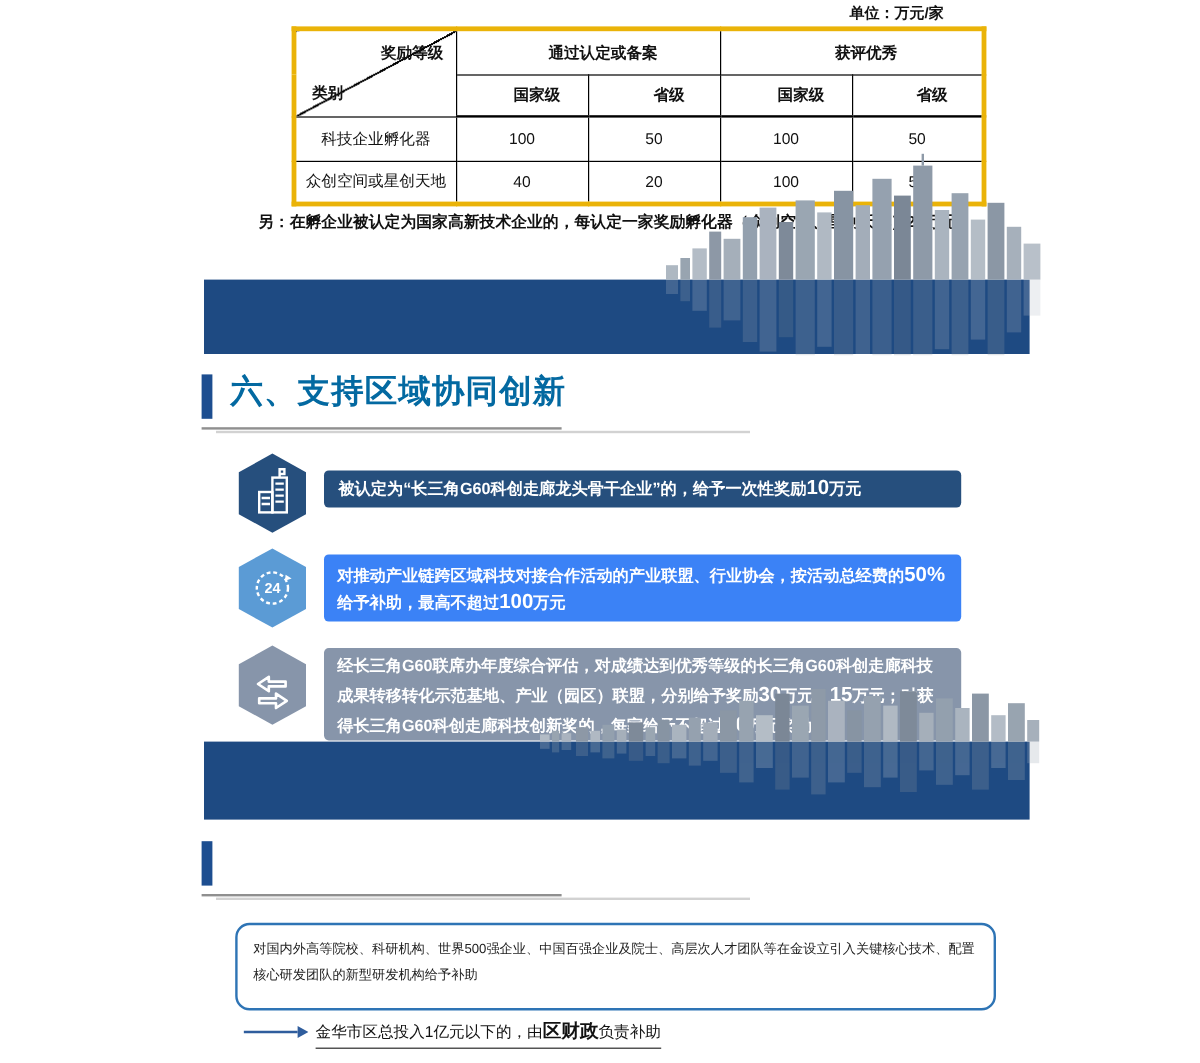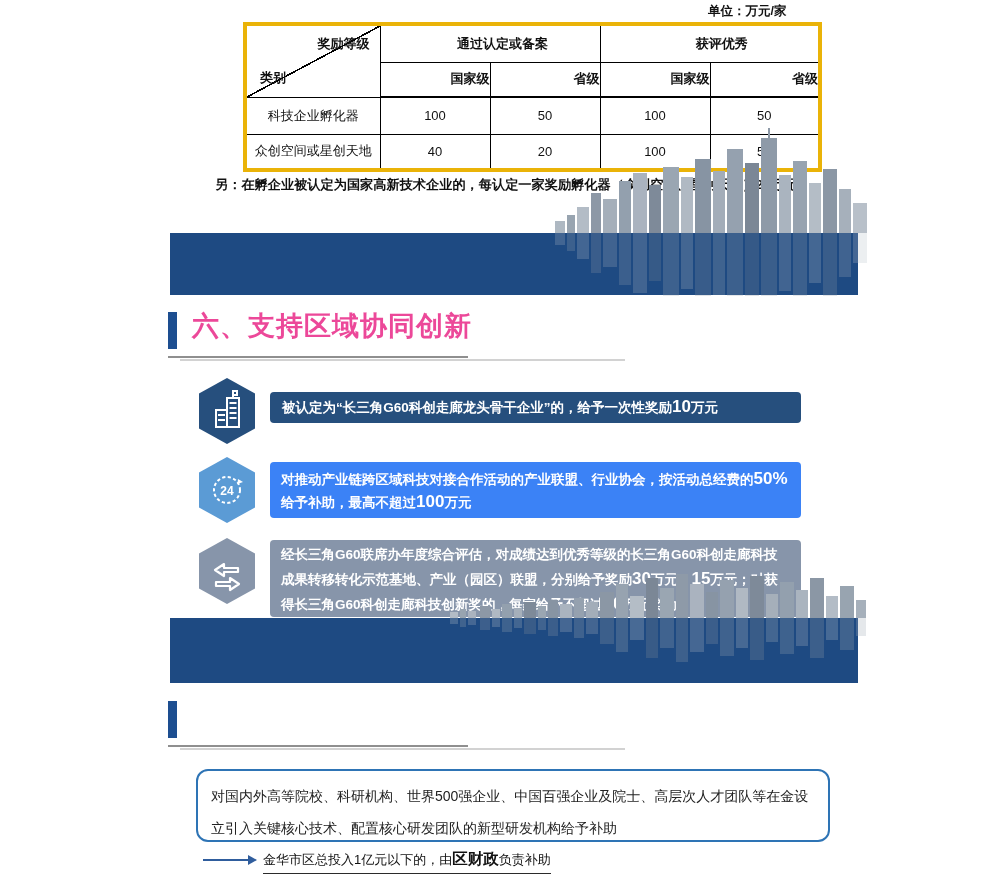--- a/index.html
+++ b/index.html
@@ -8,40 +8,40 @@
 
   
   .unit{position:absolute;left:708px;top:3px;font-size:12.5px;font-weight:600;white-space:nowrap;}
 
   
   table.reward{position:absolute;left:215px;top:22px;border-collapse:collapse;table-layout:fixed;
                border:4px solid #eab308;margin-left:28px;}
   table.reward td{border:1px solid #000;text-align:center;vertical-align:middle;
                   font-size:13px;color:#111;padding:0;}
   table.reward td.bold{font-weight:700;padding-left:25px;}
-  tr.subhead td{border-bottom:2px solid #000;text-align:right;}
+  tr.subhead td{border-bottom:2px solid #000;}
   td.corner{position:relative;background-image:linear-gradient(to bottom right,
             transparent calc(50% - 0.8px),#000 calc(50% - 0.8px),
             #000 calc(50% + 0.8px),transparent calc(50% + 0.8px));}
   td.corner .tr{position:absolute;top:9px;right:10px;font-weight:700;font-size:13px;}
   td.corner .bl{position:absolute;bottom:10px;left:13px;font-weight:700;font-size:13px;}
   .table-note{position:absolute;left:215px;top:176px;width:600px;font-weight:700;
               font-size:13.2px;white-space:nowrap;}
 
   
   .band{position:absolute;left:170px;width:688px;background:#1e4a82;}
   #band1{top:233px;height:62px;}
   #band2{top:618px;height:65px;}
   .sky{position:absolute;}
   #sky-top{left:555px;top:128px;}
   #sky-mid{left:450px;top:574px;}
 
   
   .sec-bar{position:absolute;width:9px;height:37px;background:#1d4e90;}
-  .sec-title{position:absolute;font-size:27px;font-weight:700;color:#ec4899;
+  .sec-title{position:absolute;font-size:27px;font-weight:700;color:#0369a1;
              white-space:nowrap;letter-spacing:1px;}
   .ul-dark{position:absolute;height:2px;background:#8f8f8f;}
   .ul-light{position:absolute;height:2px;background:#d2d2d2;}
 
   
   .hex{position:absolute;width:62px;height:68px;}
   #hex1{left:196px;top:377px;}
   #hex2{left:196px;top:456px;}
   #hex3{left:196px;top:537px;}
 
@@ -49,21 +49,21 @@
   .bar-text{position:absolute;left:270px;width:531px;box-sizing:border-box;color:#fff;
             font-weight:700;font-size:13.5px;border-radius:4px;}
   #bar1{top:392px;height:31px;line-height:29px;padding:0 12px;background:#264f7d;white-space:nowrap;}
   #bar2{top:462px;height:56px;padding:6px 11px;line-height:22px;background:#3b82f6;}
   #bar3{top:540px;height:77px;padding:3px 11px;line-height:24px;background:#8795aa;}
   .bar-text .num{font-size:17px;margin-top:12px;}
 
   
   #rdbox{position:absolute;left:196px;top:769px;width:634px;height:73px;box-sizing:border-box;
          border:2px solid #2e74b5;border-radius:12px;padding:9px 13px;
-         font-size:14px;line-height:32px;color:#222;}
+         font-size:11px;line-height:22px;color:#222;}
   #arrow-svg{position:absolute;left:203px;top:853px;}
   #subsidy{position:absolute;left:263px;top:849px;font-size:13px;color:#111;
            border-bottom:1px solid #2b2b2b;padding-bottom:3px;white-space:nowrap;}
   #subsidy .strong{font-weight:700;font-size:15.5px;text-align:center;}
 </style>
 </head>
 <body>
 
 <div id="page">
 

